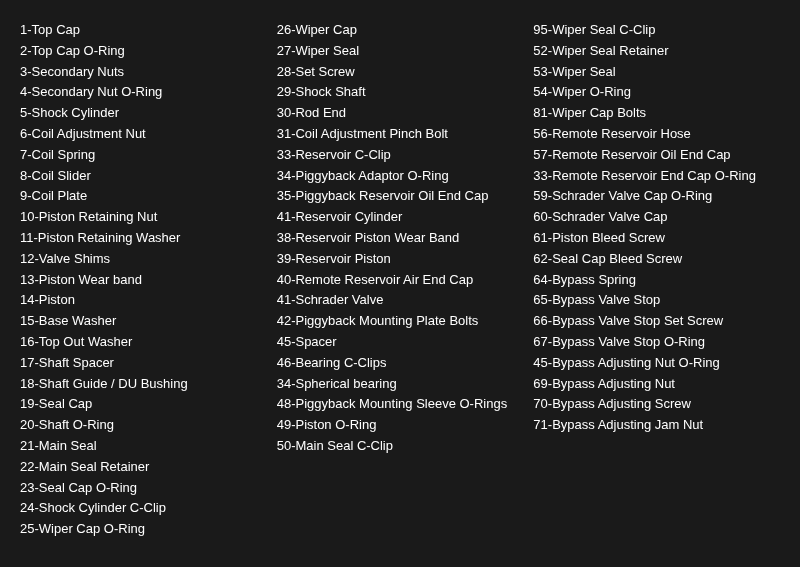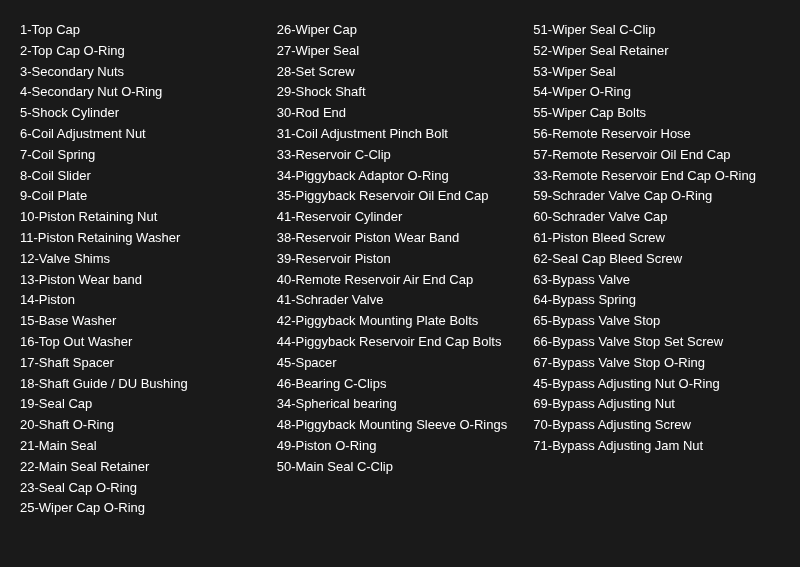--- a/index.html
+++ b/index.html
@@ -50,60 +50,59 @@
       <div class="part-item">14-Piston</div>
       <div class="part-item">15-Base Washer</div>
       <div class="part-item">16-Top Out Washer</div>
       <div class="part-item">17-Shaft Spacer</div>
       <div class="part-item">18-Shaft Guide / DU Bushing</div>
       <div class="part-item">19-Seal Cap</div>
       <div class="part-item">20-Shaft O-Ring</div>
       <div class="part-item">21-Main Seal</div>
       <div class="part-item">22-Main Seal Retainer</div>
       <div class="part-item">23-Seal Cap O-Ring</div>
+      <div class="part-item">24-Shock Cylinder C-Clip</div>
       <div class="part-item">25-Wiper Cap O-Ring</div>
     </div>
     <div class="column">
       <div class="part-item">26-Wiper Cap</div>
       <div class="part-item">27-Wiper Seal</div>
       <div class="part-item">28-Set Screw</div>
       <div class="part-item">29-Shock Shaft</div>
       <div class="part-item">30-Rod End</div>
       <div class="part-item">31-Coil Adjustment Pinch Bolt</div>
       <div class="part-item">33-Reservoir C-Clip</div>
       <div class="part-item">34-Piggyback Adaptor O-Ring</div>
       <div class="part-item">35-Piggyback Reservoir Oil End Cap</div>
       <div class="part-item">41-Reservoir Cylinder</div>
       <div class="part-item">38-Reservoir Piston Wear Band</div>
       <div class="part-item">39-Reservoir Piston</div>
       <div class="part-item">40-Remote Reservoir Air End Cap</div>
       <div class="part-item">41-Schrader Valve</div>
       <div class="part-item">42-Piggyback Mounting Plate Bolts</div>
-      <div class="part-item">44-Piggyback Reservoir End Cap Bolts</div>
       <div class="part-item">45-Spacer</div>
       <div class="part-item">46-Bearing C-Clips</div>
       <div class="part-item">34-Spherical bearing</div>
       <div class="part-item">48-Piggyback Mounting Sleeve O-Rings</div>
       <div class="part-item">49-Piston O-Ring</div>
       <div class="part-item">50-Main Seal C-Clip</div>
     </div>
     <div class="column">
-      <div class="part-item">51-Wiper Seal C-Clip</div>
+      <div class="part-item">95-Wiper Seal C-Clip</div>
       <div class="part-item">52-Wiper Seal Retainer</div>
       <div class="part-item">53-Wiper Seal</div>
       <div class="part-item">54-Wiper O-Ring</div>
-      <div class="part-item">55-Wiper Cap Bolts</div>
+      <div class="part-item">81-Wiper Cap Bolts</div>
       <div class="part-item">56-Remote Reservoir Hose</div>
       <div class="part-item">57-Remote Reservoir Oil End Cap</div>
       <div class="part-item">33-Remote Reservoir End Cap O-Ring</div>
       <div class="part-item">59-Schrader Valve Cap O-Ring</div>
       <div class="part-item">60-Schrader Valve Cap</div>
       <div class="part-item">61-Piston Bleed Screw</div>
       <div class="part-item">62-Seal Cap Bleed Screw</div>
-      <div class="part-item">63-Bypass Valve</div>
       <div class="part-item">64-Bypass Spring</div>
       <div class="part-item">65-Bypass Valve Stop</div>
       <div class="part-item">66-Bypass Valve Stop Set Screw</div>
       <div class="part-item">67-Bypass Valve Stop O-Ring</div>
       <div class="part-item">45-Bypass Adjusting Nut O-Ring</div>
       <div class="part-item">69-Bypass Adjusting Nut</div>
       <div class="part-item">70-Bypass Adjusting Screw</div>
       <div class="part-item">71-Bypass Adjusting Jam Nut</div>
     </div>
   </div>

